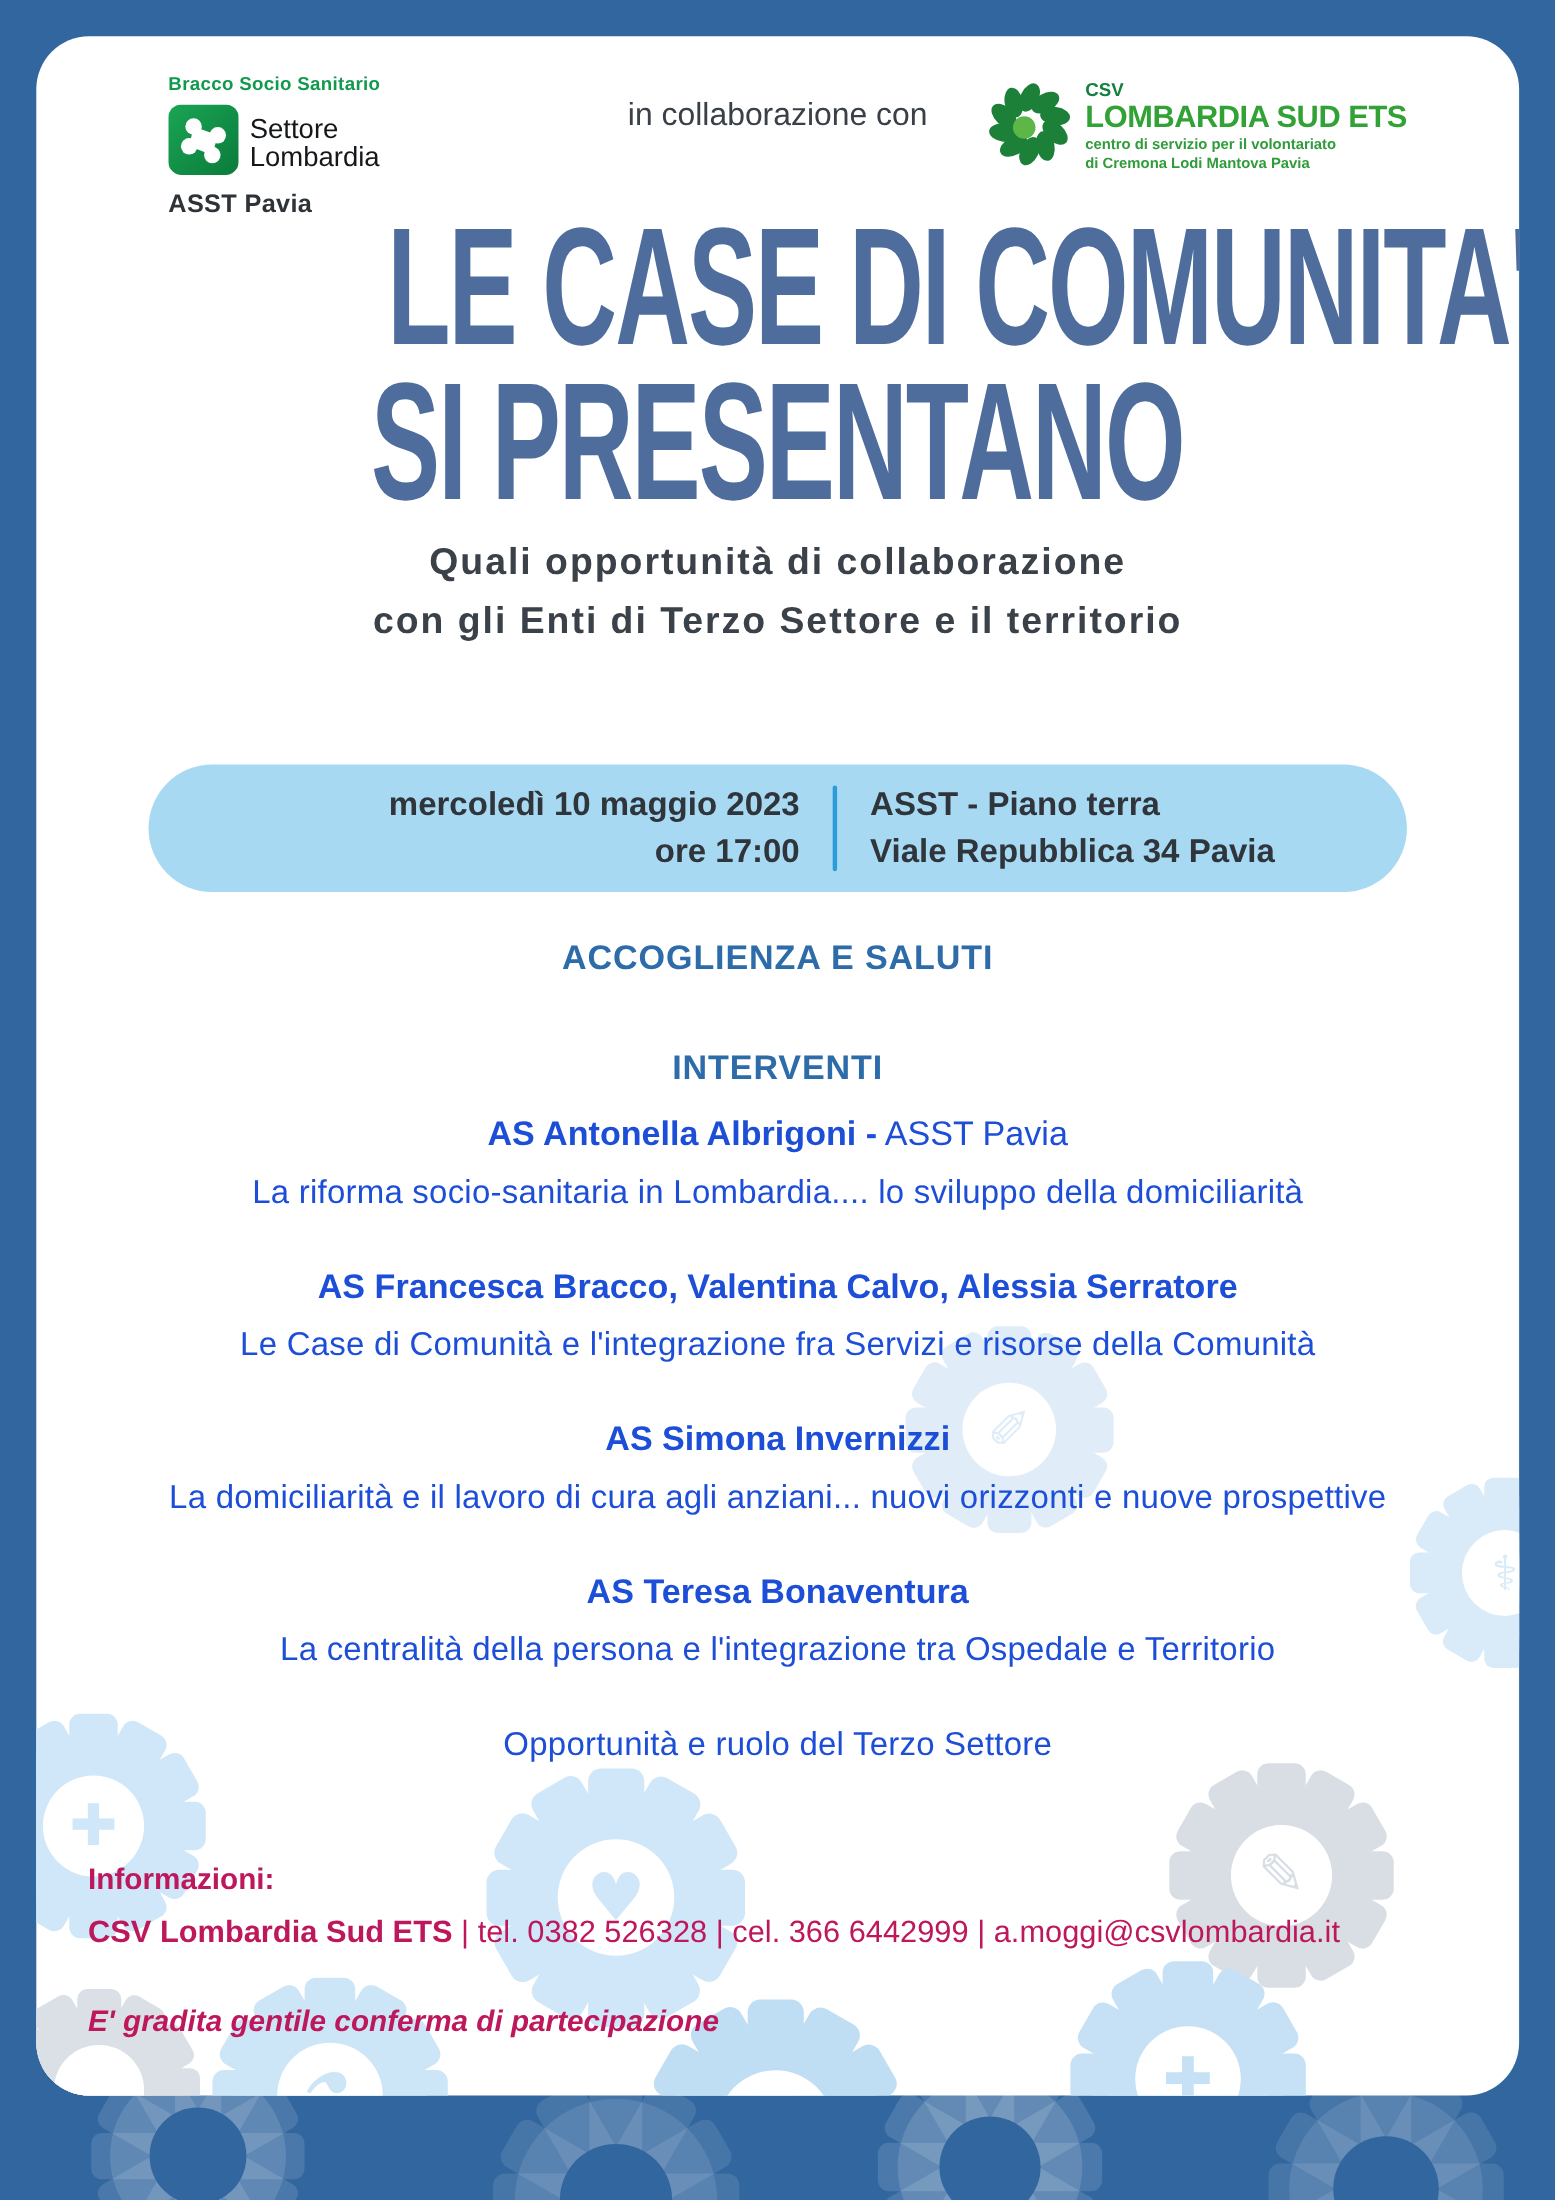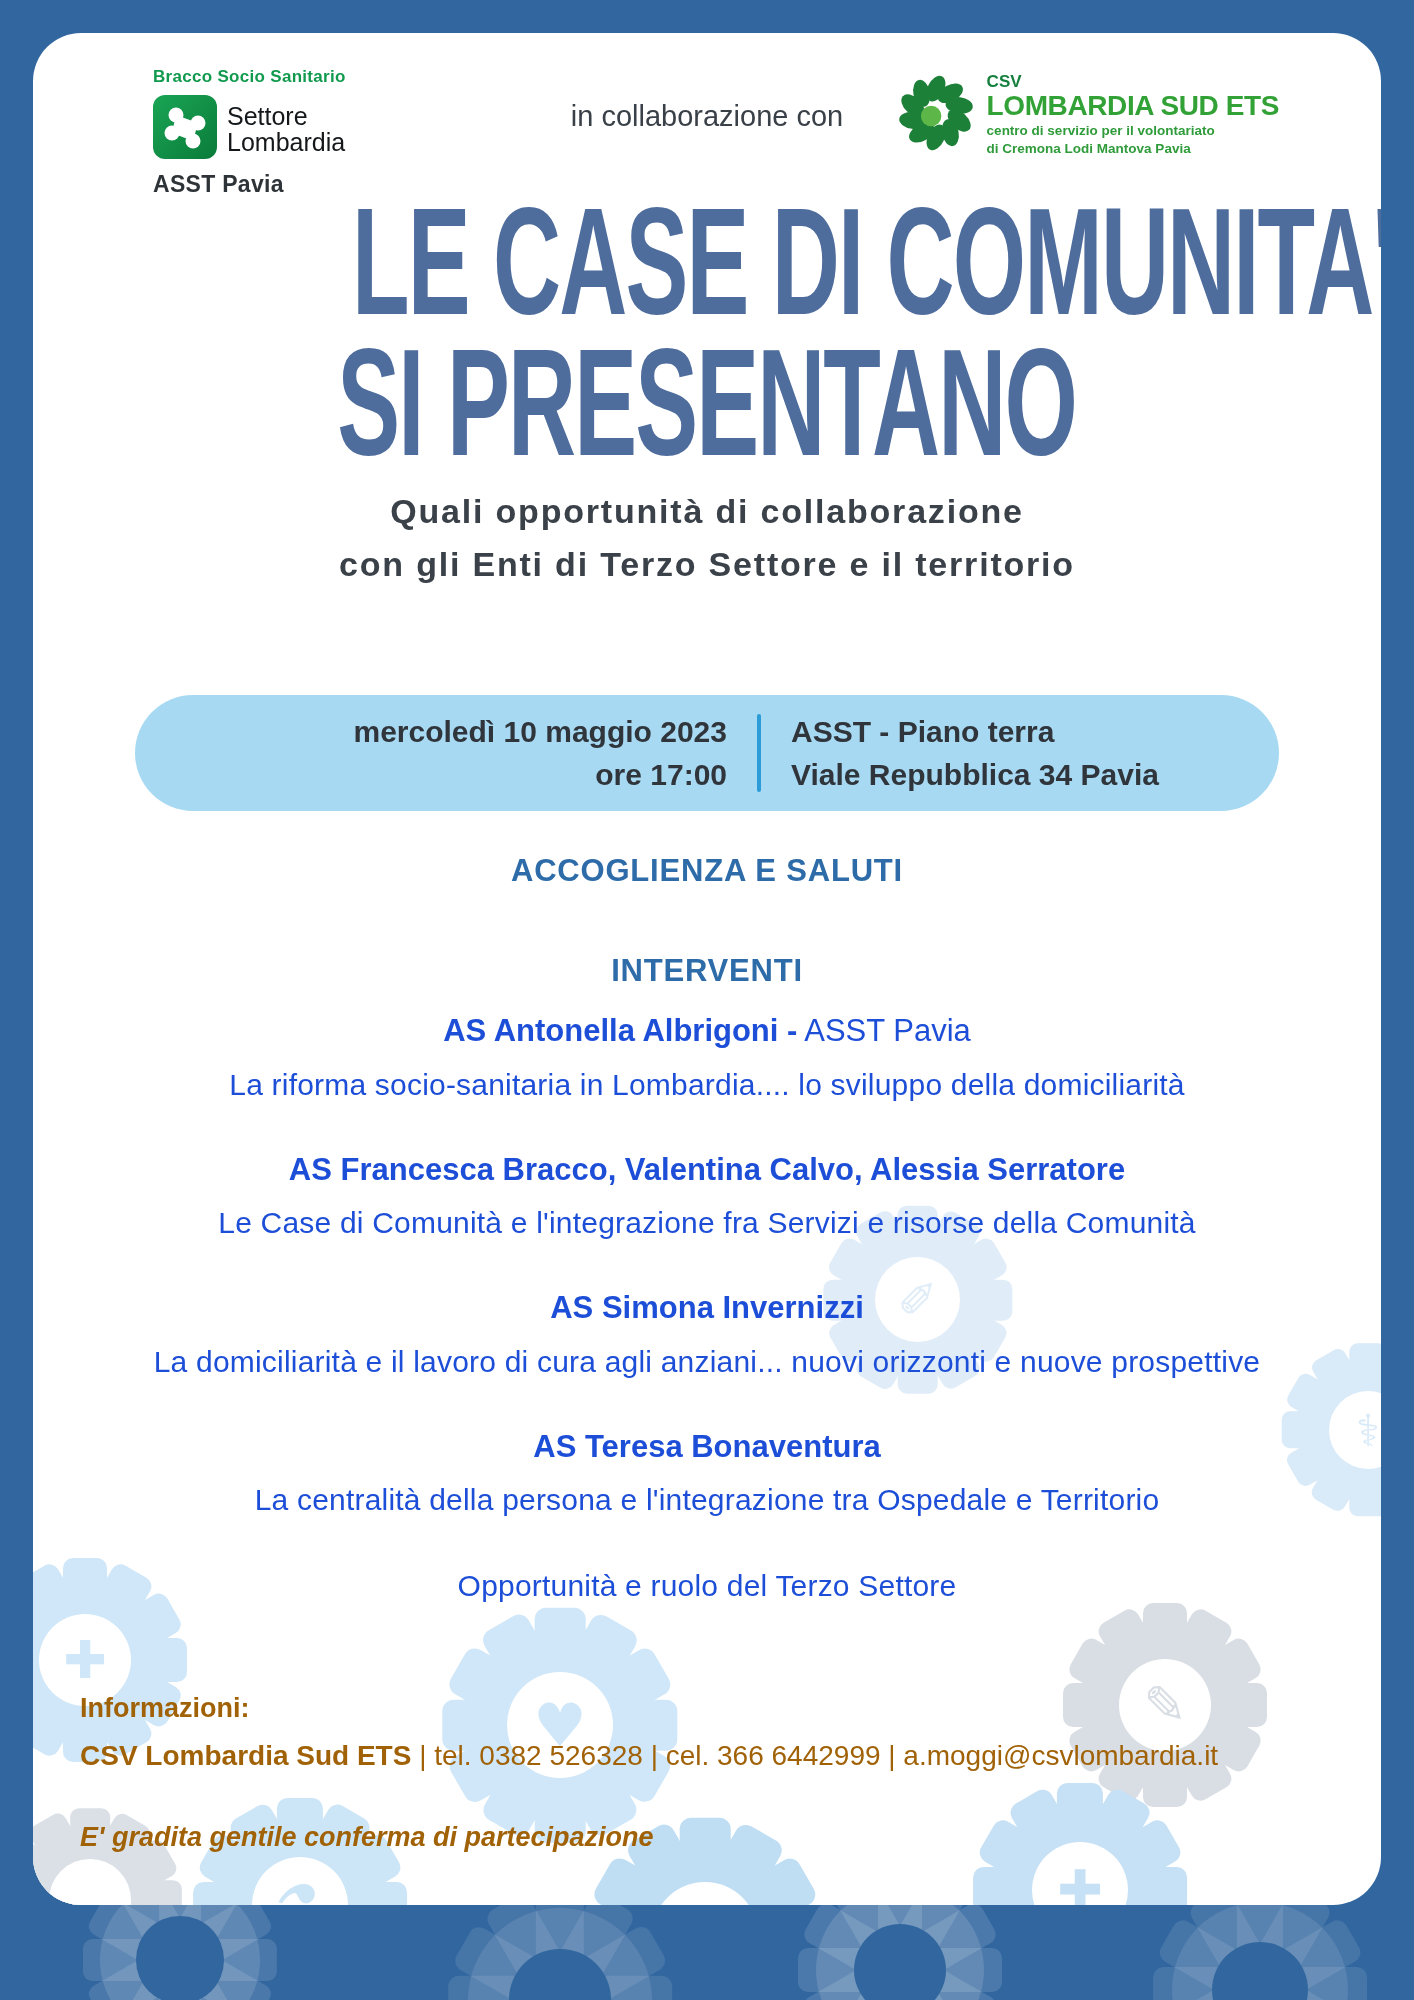--- a/index.html
+++ b/index.html
@@ -28,21 +28,21 @@
   .card{
     position:absolute;left:33px;top:33px;width:1348px;height:1872px;
     background:#ffffff;border-radius:48px;overflow:hidden;
   }
   
   .logo-regione{position:absolute;left:120px;top:34px;}
   .sistema{font-size:17px;font-weight:700;color:#119a4e;letter-spacing:.3px;}
   .reg-row{display:flex;align-items:center;gap:10px;margin-top:8px;}
   .reg-name{font-size:25px;line-height:1.04;color:#15181b;font-weight:500;}
   .asst{margin-top:8px;font-size:23px;font-weight:700;color:#2e3338;letter-spacing:.3px;}
-  .collab{position:absolute;left:0;right:0;top:67px;text-align:center;
+  .collab{position:absolute;left:0;right:0;top:56px;text-align:center;
     font-size:29px;color:#3a4047;}
   .logo-csv{position:absolute;right:102px;top:40px;display:flex;gap:12px;align-items:center;}
   .csv-text{display:flex;flex-direction:column;}
   .csv-small{font-size:17px;font-weight:800;color:#15803d;line-height:1;}
   .csv-name{font-size:28px;font-weight:800;color:#32a236;line-height:1.15;letter-spacing:-.4px;}
   .csv-tag{font-size:13.5px;font-weight:700;color:#2f9b3a;line-height:1.3;}
   
   .title{position:absolute;left:0;right:0;top:158px;text-align:center;color:#4e6d9d;}
   .title-line{display:inline-block;transform:scaleX(.62);white-space:nowrap;
     font-size:152px;font-weight:700;line-height:.93;letter-spacing:-3px;}
@@ -61,21 +61,21 @@
   .sec-head{position:absolute;left:0;right:0;text-align:center;
     font-size:31px;font-weight:700;color:#2d6ca8;letter-spacing:.8px;}
   .sec-welcome{top:820px;}
   .sec-talks{top:920px;}
   .speakers{position:absolute;left:0;right:0;top:982px;text-align:center;color:#1d4ed8;}
   .speaker{margin-bottom:52px;}
   .sp-name{font-size:31px;line-height:1.05;}
   .sp-name b{font-weight:700;}
   .sp-topic{margin-top:20px;font-size:30px;font-weight:500;letter-spacing:.2px;}
   
-  .footer{position:absolute;left:47px;top:1660px;text-align:left;color:#a16207;}
+  .footer{position:absolute;left:47px;top:1660px;text-align:left;color:#be185d;}
   .f-info{font-size:27px;font-weight:700;}
   .f-contact{margin-top:16px;font-size:28px;font-weight:500;}
   .f-contact b{font-weight:800;}
   .f-rsvp{margin-top:50px;font-size:27px;font-weight:700;font-style:italic;}
 </style>
 </head>
 <body>
 
 <div class="gear band-gear" style="--size:190px;--c:rgba(255,255,255,0.12);left:85px;top:1865px;">
     <span class="tooth" style="transform: translate(-50%, -50%) rotate(150deg);"></span>

